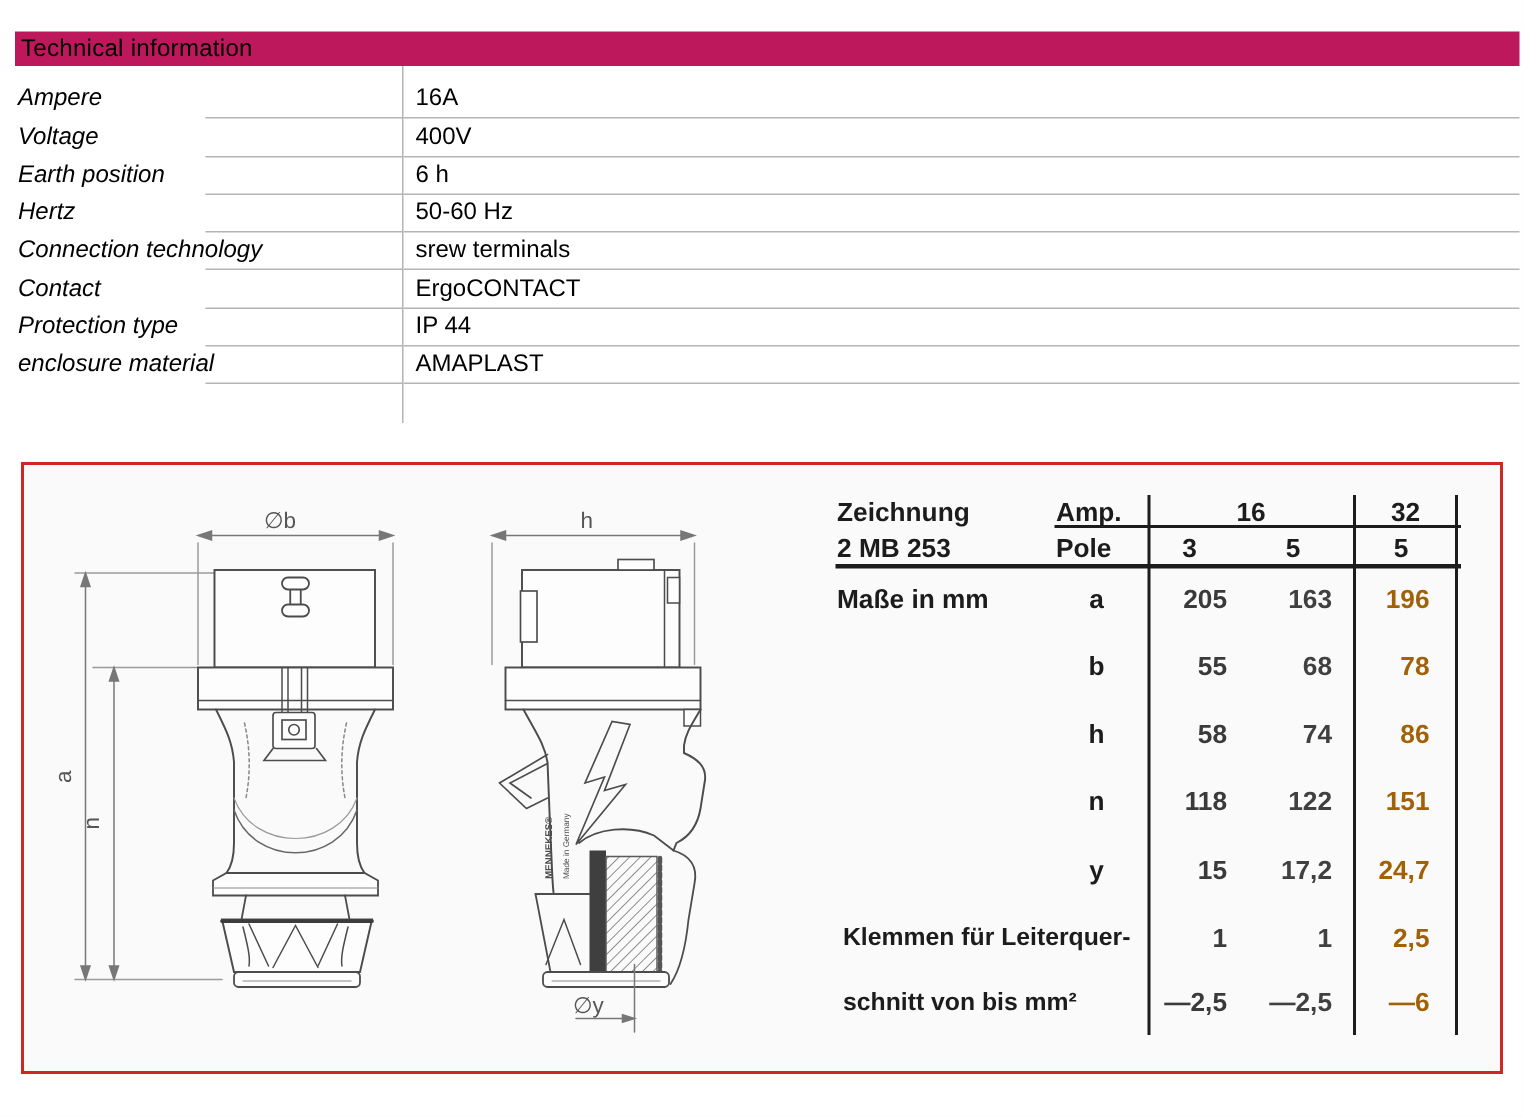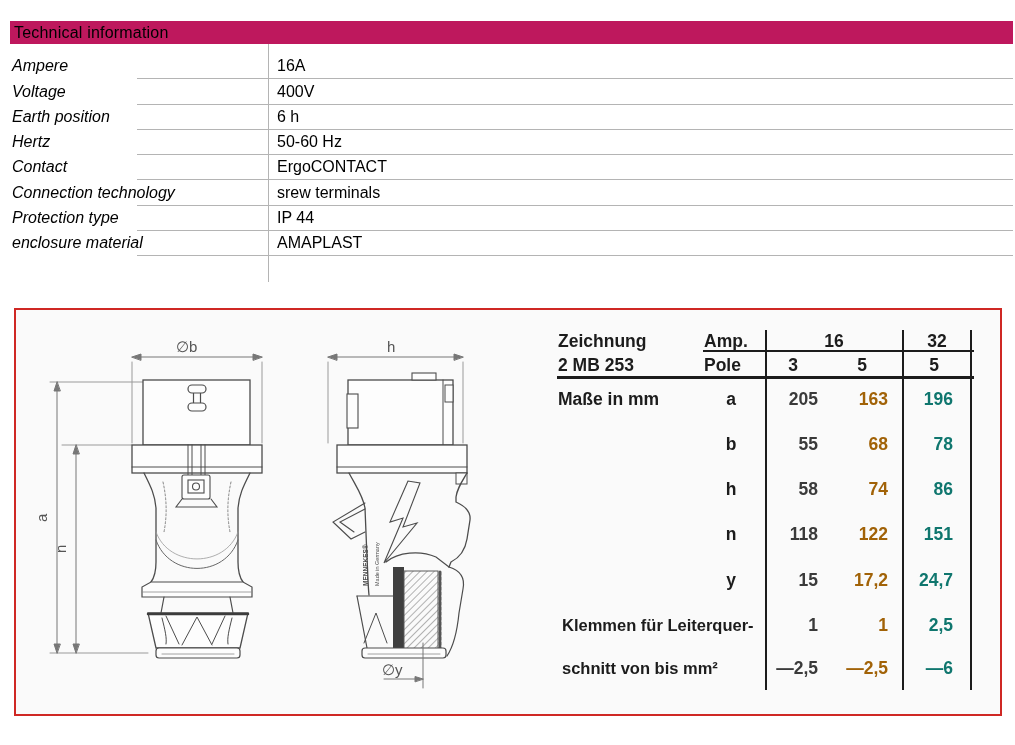--- a/index.html
+++ b/index.html
@@ -40,22 +40,22 @@
   .dt .p3{left:749px;top:45px;width:56px;text-align:center;}
   .dt .p5{left:816px;top:45px;width:60px;text-align:center;}
   .dt .p5b{left:887px;top:45px;width:62px;text-align:center;}
   .dt .hline1{left:687px;top:40px;width:271px;height:2px;}
   .dt .hline2{left:541px;top:66px;width:417px;height:3px;}
   .dt .vl{top:20px;height:360px;width:2px;}
   .dt .v1{left:749px;} .dt .v2{left:886px;} .dt .v3{left:954px;}
   .dt .masse{left:542px;top:79px;}
   .dt .dl{left:695px;width:40px;text-align:center;}
   .dt .c3{left:752px;width:50px;text-align:right;color:#3a3a3a;}
-  .dt .c5{left:802px;width:70px;text-align:right;color:#a16207;}
-  .dt .c32{left:887px;width:50px;text-align:right;color:#0f766e;}
+  .dt .c5{left:802px;width:70px;text-align:right;color:#404040;}
+  .dt .c32{left:887px;width:50px;text-align:right;color:#a16207;}
   .dt .r0{top:79px;} .dt .r1{top:124px;} .dt .r2{top:169px;}
   .dt .r3{top:214px;} .dt .r4{top:260px;} .dt .r5{top:305px;} .dt .r6{top:348px;}
   .dt .kl{left:546px;font-size:16.5px;}
 </style>
 </head>
 <body>
 
 <div class="header-bar">
   <span>Technical information</span>
 </div>
@@ -81,28 +81,28 @@
       <i class="ul1"></i>
         <i class="ul2"></i>
     </div>
     <div class="spec-row">
       <span class="lbl">Hertz</span>
       <span class="val">50-60 Hz</span>
       <i class="ul1"></i>
         <i class="ul2"></i>
     </div>
     <div class="spec-row">
+      <span class="lbl">Connection technology</span>
+      <span class="val">srew terminals</span>
+      <i class="ul1"></i>
+        <i class="ul2"></i>
+    </div>
+    <div class="spec-row">
       <span class="lbl">Contact</span>
       <span class="val">ErgoCONTACT</span>
-      <i class="ul1"></i>
-        <i class="ul2"></i>
-    </div>
-    <div class="spec-row">
-      <span class="lbl">Connection technology</span>
-      <span class="val">srew terminals</span>
       <i class="ul1"></i>
         <i class="ul2"></i>
     </div>
     <div class="spec-row">
       <span class="lbl">Protection type</span>
       <span class="val">IP 44</span>
       <i class="ul1"></i>
         <i class="ul2"></i>
     </div>
     <div class="spec-row">

